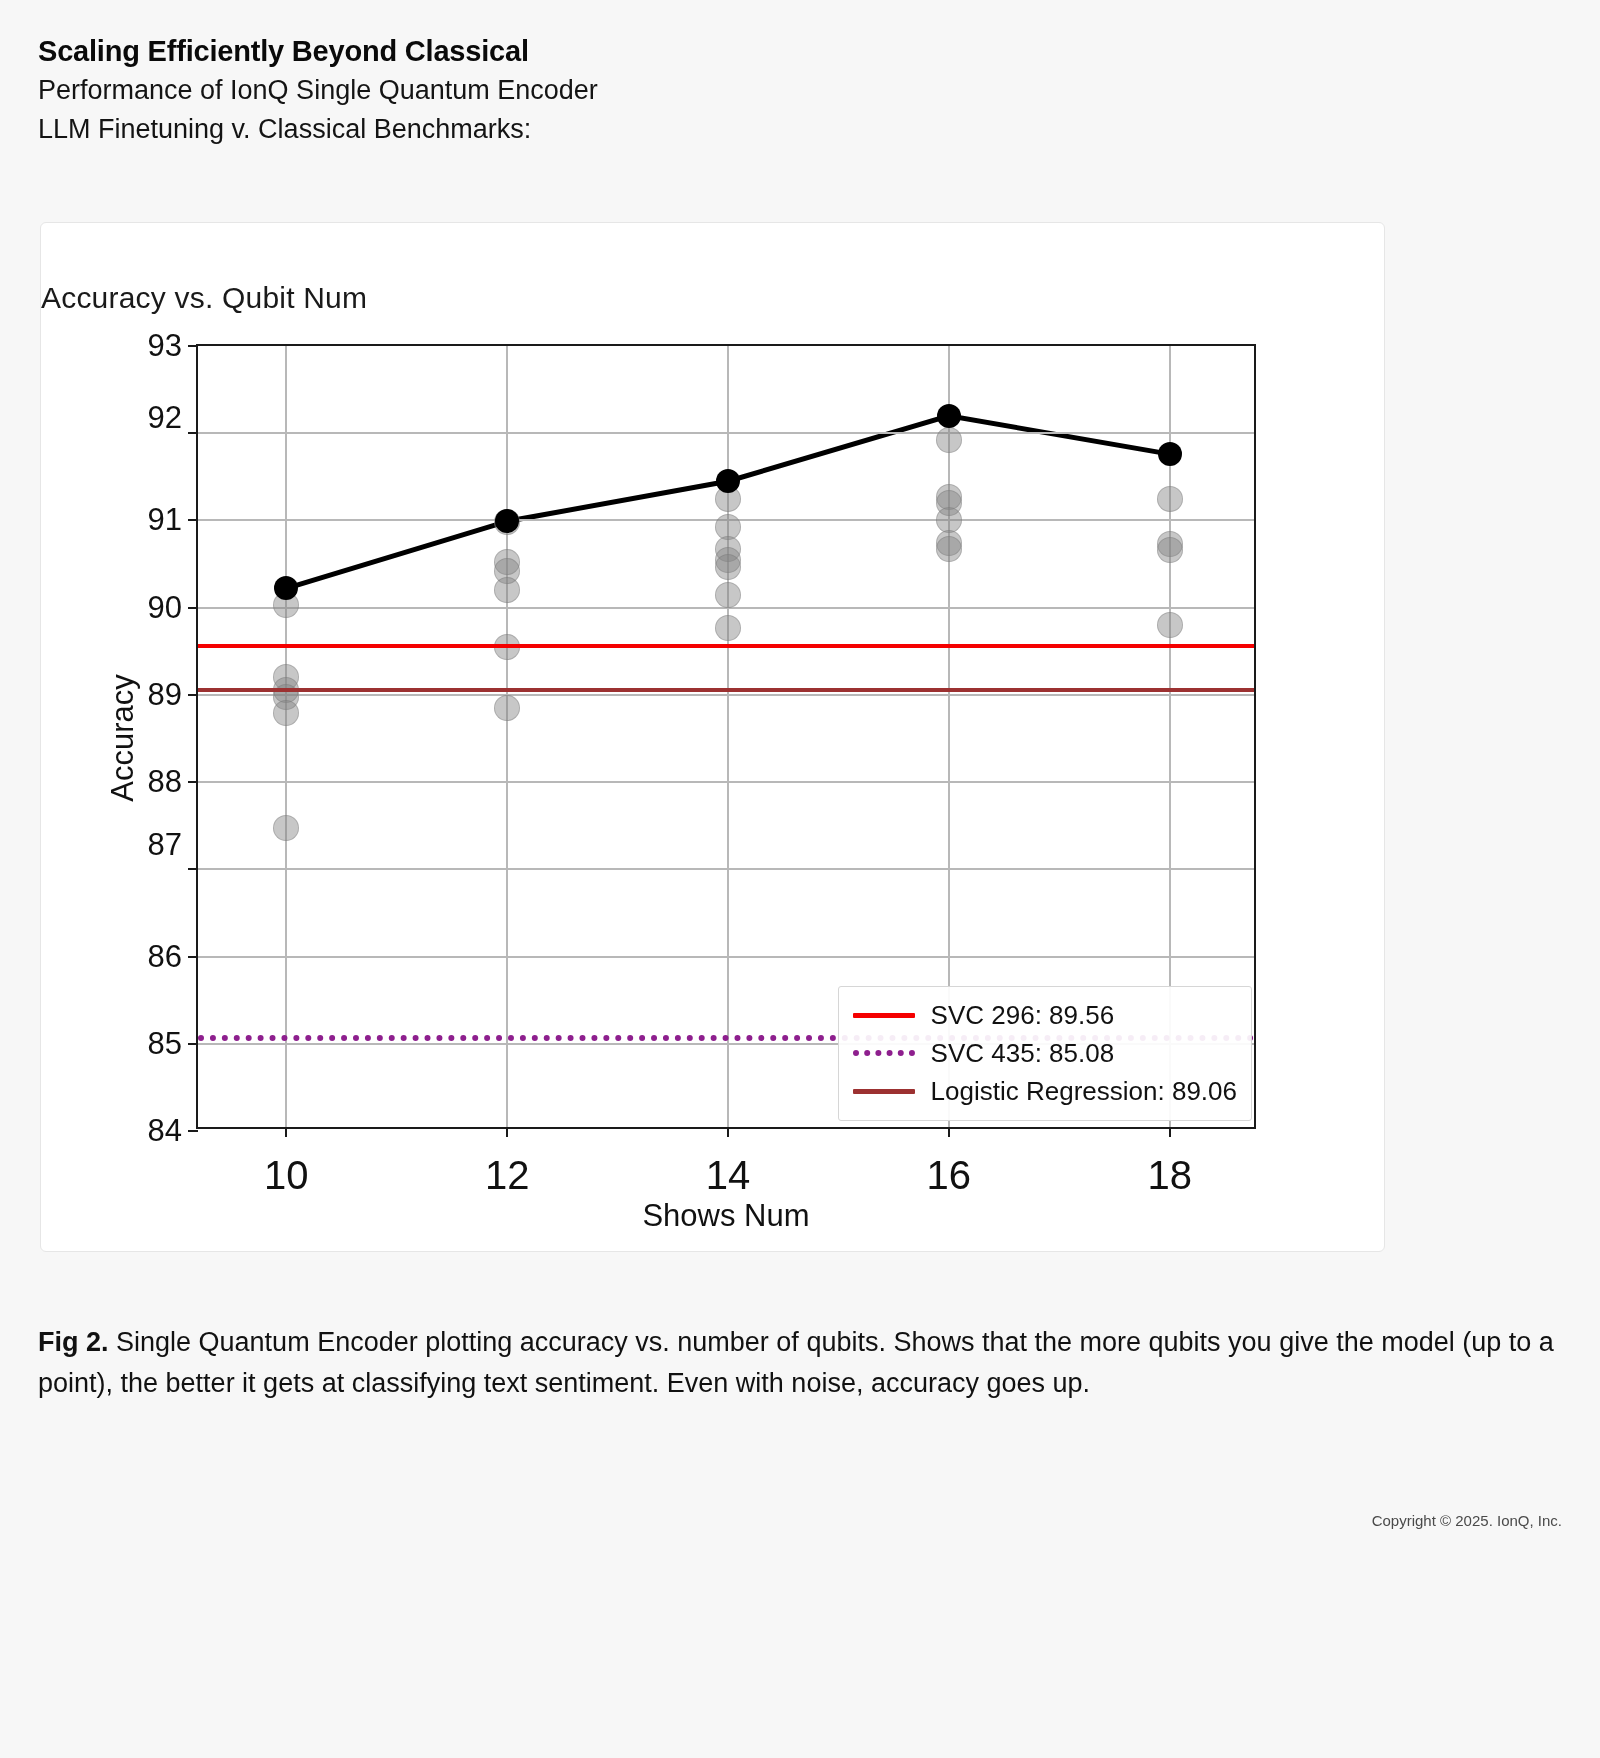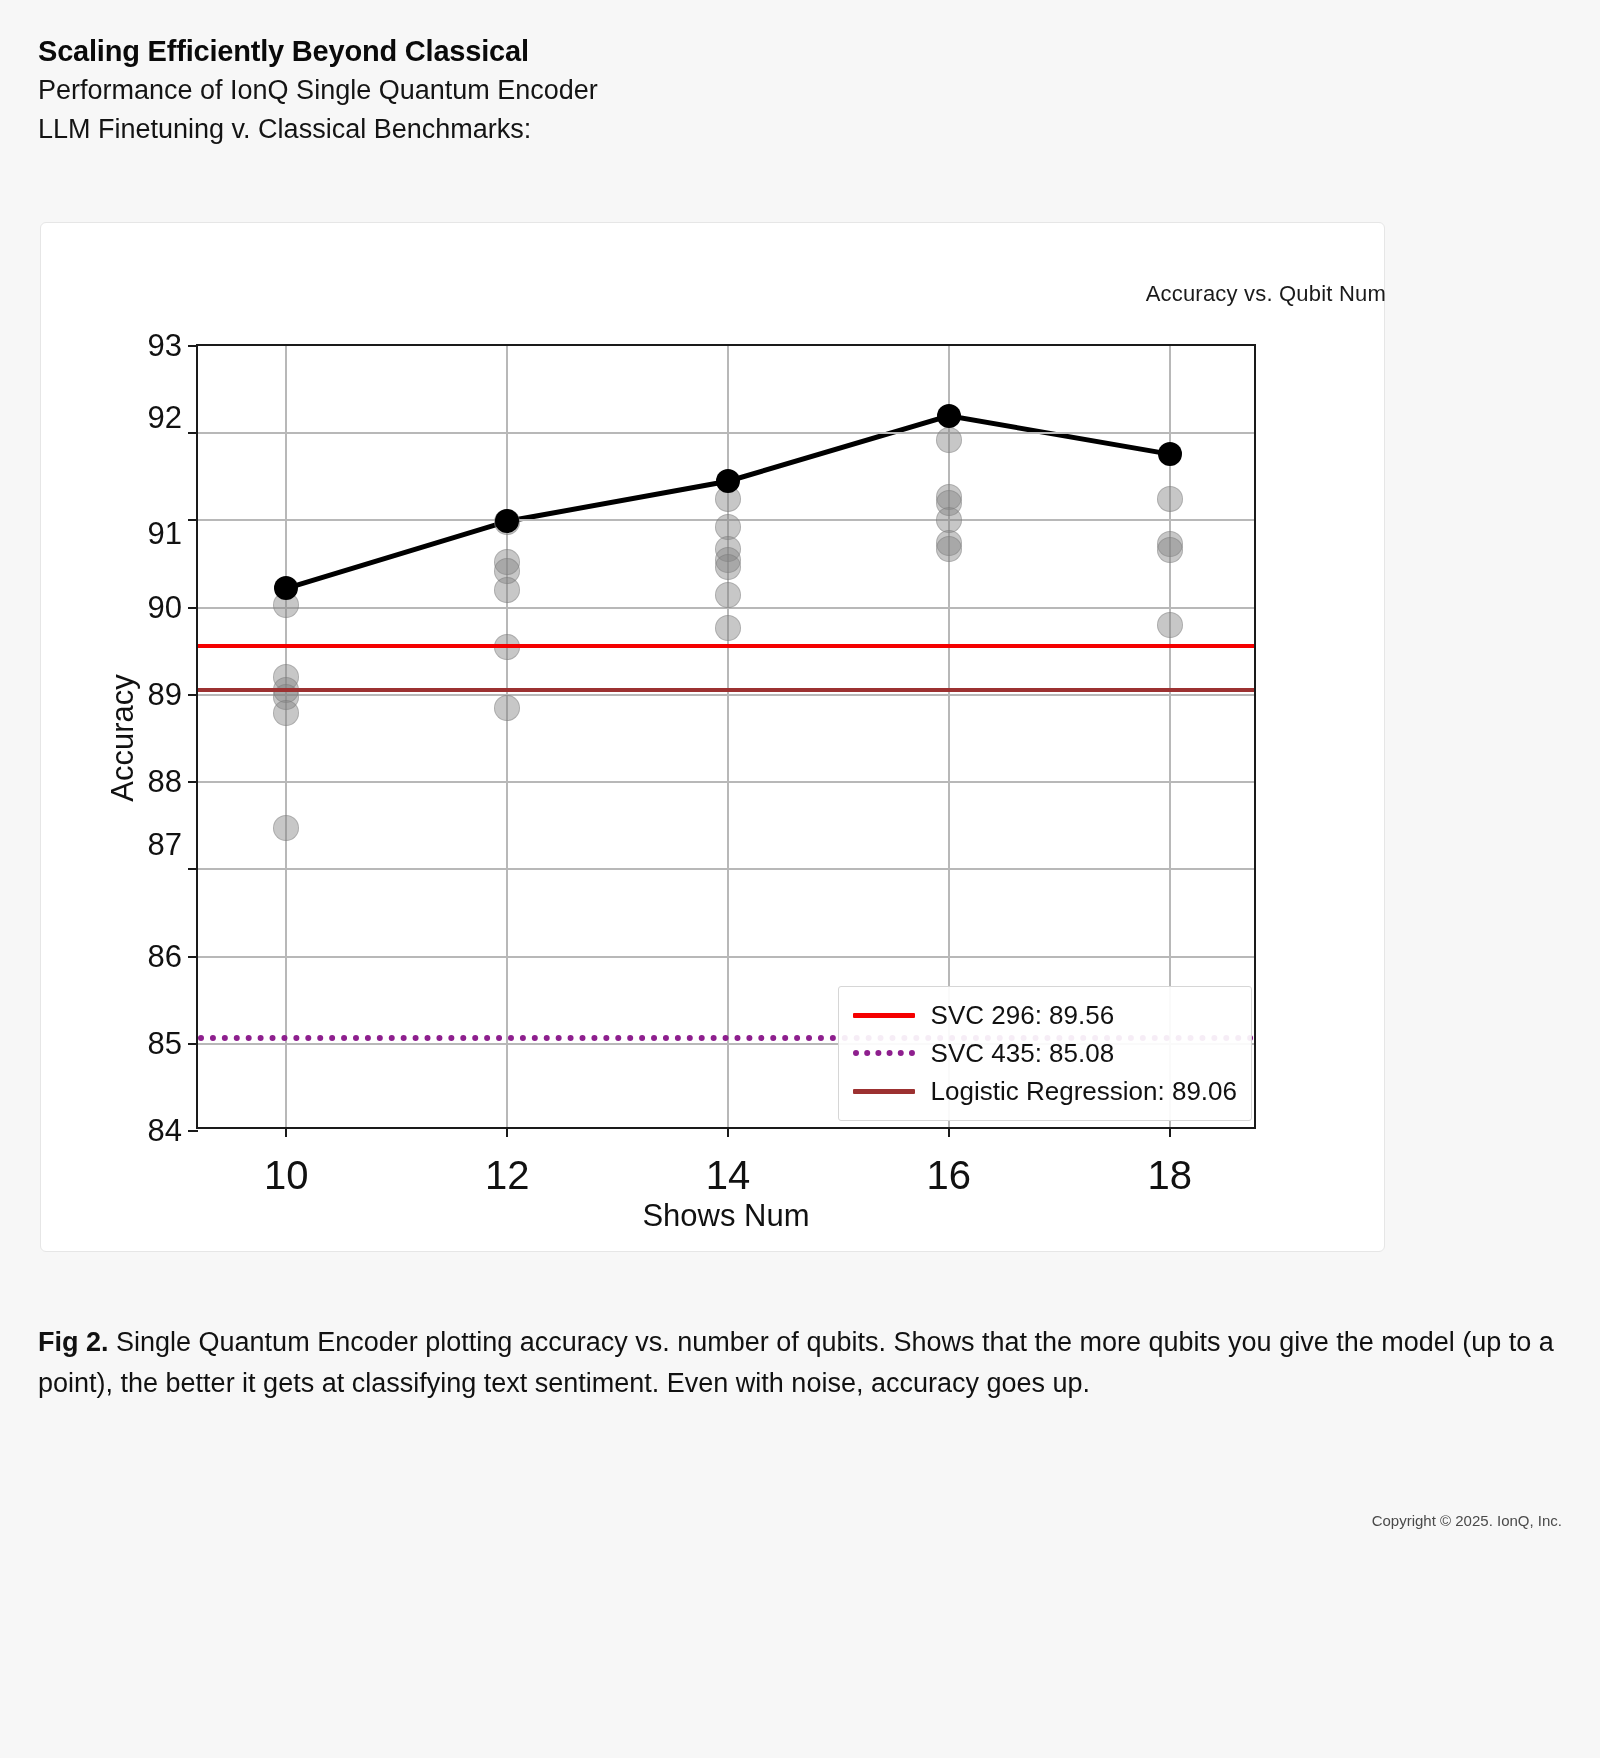--- a/index.html
+++ b/index.html
@@ -47,22 +47,22 @@
   
   .plot-wrap {
     position: absolute;
     left: 0; top: 0;
     width: 1345px; height: 1030px;
   }
   .chart-title {
     position: absolute;
     left: 0; right: 0;
     top: 58px;
-    text-align: right;
-    font-size: 22px;
+    text-align: left;
+    font-size: 30px;
     color: #1a1a1a;
     letter-spacing: 0.2px;
   }
   
   .axes {
     position: absolute;
     left: 155px;
     top: 121px;
     width: 1060px;
     height: 785px;
@@ -262,21 +262,21 @@
           <div class="ytick-mark" style="top: 436.111px;"></div>
           <div class="ytick-label" style="top: 436.111px;">88</div>
           <div class="gridline-h" style="top: 347.889px;"></div>
           <div class="ytick-mark" style="top: 348.889px;"></div>
           <div class="ytick-label" style="top: 348.889px;">89</div>
           <div class="gridline-h" style="top: 260.667px;"></div>
           <div class="ytick-mark" style="top: 261.667px;"></div>
           <div class="ytick-label" style="top: 261.667px;">90</div>
           <div class="gridline-h" style="top: 173.444px;"></div>
           <div class="ytick-mark" style="top: 174.444px;"></div>
-          <div class="ytick-label" style="top: 188px; text-align: right;">91</div>
+          <div class="ytick-label" style="top: 174px; text-align: right;">91</div>
           <div class="gridline-h" style="top: 86.2222px;"></div>
           <div class="ytick-mark" style="top: 87.2222px;"></div>
           <div class="ytick-label" style="top: 72px;">92</div>
           <div class="ytick-mark" style="top: 0px;"></div>
           <div class="ytick-label" style="top: 0px;">93</div>
           <div class="gridline-v" style="left: 87.3333px;"></div>
           <div class="xtick-mark" style="left: 88.3333px;"></div>
           <div class="xtick-label" style="left: 88.3333px;">10</div>
           <div class="gridline-v" style="left: 308.167px;"></div>
           <div class="xtick-mark" style="left: 309.167px;"></div>

